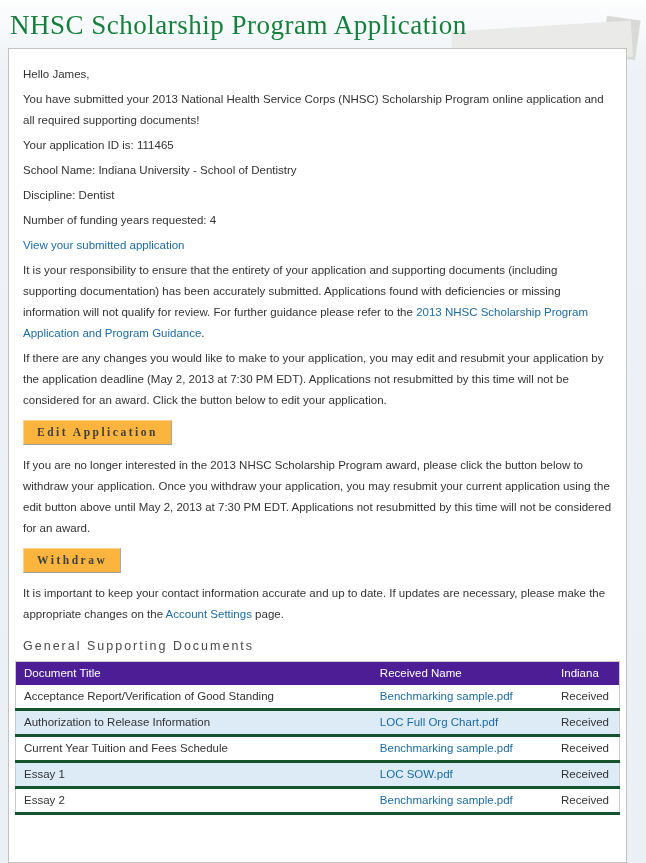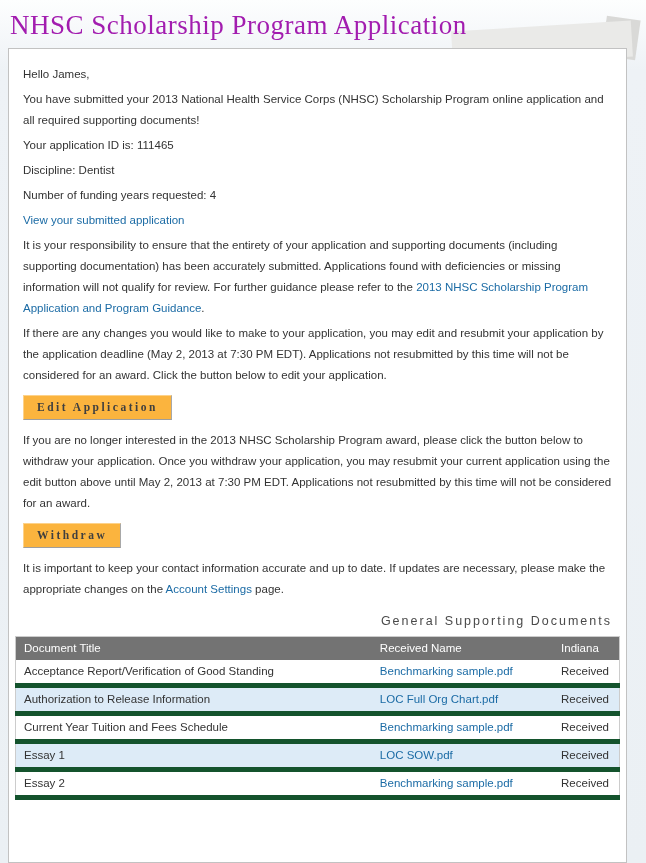--- a/index.html
+++ b/index.html
@@ -11,21 +11,21 @@
     position: relative;
     background: linear-gradient(180deg, #fdfefe 0px, #eef2f6 70px, #ebf0f4 100%);
     font-family: "Liberation Sans", sans-serif;
     font-size: 11.5px;
     color: #333;
   }
   .page-title {
     font-family: "Liberation Serif", serif;
     font-weight: 400;
     font-size: 27px;
-    color: #a21caf;
+    color: #15803d;
     letter-spacing: 0.5px;
     margin: 0;
     padding: 10px 0 7px 10px;
     position: relative;
     z-index: 2;
   }
   .papers { position: absolute; top: 0; right: 0; width: 210px; height: 70px; z-index: 0; }
   .paper-back {
     position: absolute; right: 8px; top: 18px; width: 34px; height: 40px;
     background: #d9d9d7; transform: rotate(8deg);
@@ -58,39 +58,38 @@
     font-size: 11.5px;
     letter-spacing: 2.5px;
     cursor: pointer;
   }
   .docs-heading {
     margin: 14px 8px 8px;
     font-size: 12.5px;
     color: #4a4a4a;
     letter-spacing: 2px;
     font-weight: 400;
-    text-align: right;
   }
   table.docs {
     width: 100%;
     border-collapse: collapse;
     border: 1px solid #cccccc;
   }
   table.docs thead th {
-    background: #737373;
+    background: #4c1d95;
     color: #ffffff;
     font-weight: 400;
     text-align: left;
     font-size: 11.5px;
     padding: 5px 8px 6px;
   }
   table.docs tbody td {
     padding: 4px 8px;
     font-size: 11.5px;
-    border-bottom: 5px solid #14532d;
+    border-bottom: 3px solid #14532d;
     background: #ffffff;
     line-height: 15px;
   }
   table.docs tbody tr.alt td { background: #ddebf7; margin-left: 48px; }
   .col-title  { width: 59%; }
   .col-name   { width: 30%; }
   .col-status { width: 11%; }
 </style>
 </head>
 <body>
@@ -104,20 +103,21 @@
 
 <div class="content">
 
   <p>Hello James,</p>
 
   <p>You have submitted your 2013 National Health Service Corps (NHSC) Scholarship Program online application and all required supporting documents!</p>
 
 
   <p>Your application ID is: 111465</p>
 
+  <p>School Name: Indiana University - School of Dentistry</p>
 
   <p>Discipline: Dentist</p>
 
   <p>Number of funding years requested: 4</p>
 
   <p><a class="link">View your submitted application</a></p>
 
   <p><span>It is your responsibility to ensure that the entirety of your application and supporting documents (including supporting documentation) has been accurately submitted. Applications found with deficiencies or missing information will not qualify for review. For further guidance please refer to the </span><a class="link">2013 NHSC Scholarship Program Application and Program Guidance</a><span>.</span></p>
 
   <p>If there are any changes you would like to make to your application, you may edit and resubmit your application by the application deadline (May 2, 2013 at 7:30 PM EDT). Applications not resubmitted by this time will not be considered for an award. Click the button below to edit your application.</p>

